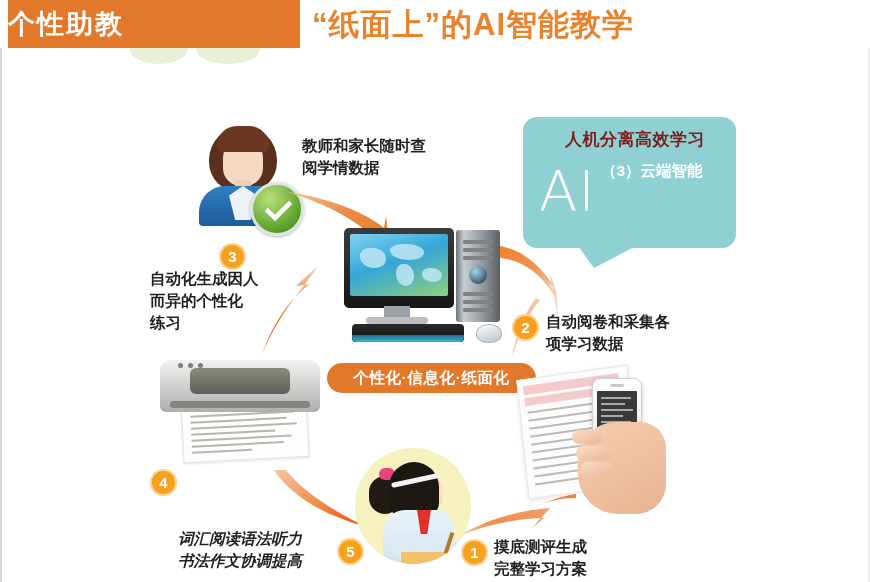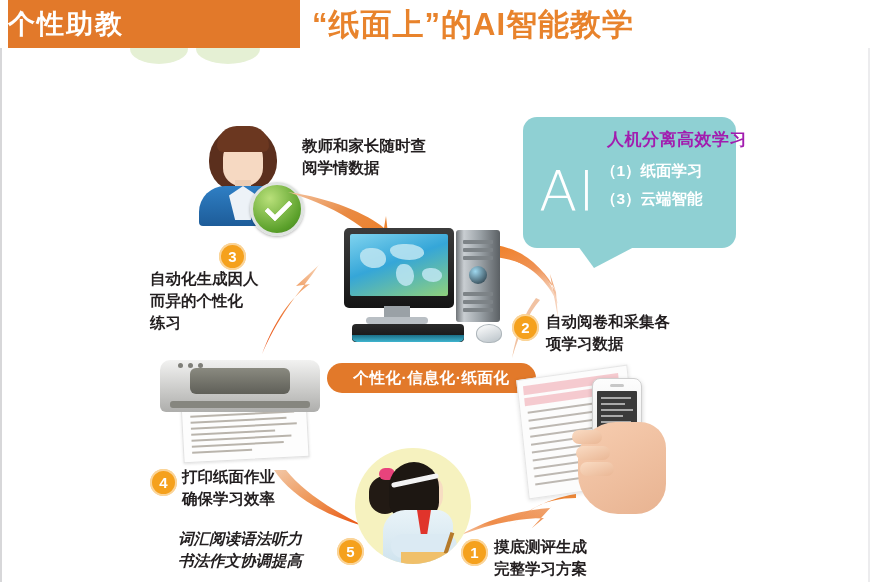--- a/index.html
+++ b/index.html
@@ -40,22 +40,22 @@
   .ai-bubble{
     position:absolute;left:523px;top:117px;width:213px;height:131px;
     background:#8fd0d3;border-radius:14px;
   }
   .ai-bubble .tail{
     position:absolute;left:55px;bottom:-20px;width:0;height:0;
     border-left:16px solid transparent;border-right:42px solid transparent;
     border-top:22px solid #8fd0d3;
   }
   .ai-head{
-    position:absolute;left:0;top:11px;width:224px;text-align:right;
-    color:#a21caf;font-size:17px;font-weight:bold;letter-spacing:.5px;
+    position:absolute;left:0;top:11px;width:224px;text-align:center;
+    color:#7f1d1d;font-size:17px;font-weight:bold;letter-spacing:.5px;
   }
   .ai-word{
     position:absolute;left:16px;top:41px;color:#ffffff;font-size:56px;font-weight:300;
     letter-spacing:1px;font-family:"DejaVu Sans",sans-serif;
   }
   .ai-list{position:absolute;left:78px;top:40px;}
   .ai-list div{color:#ffffff;font-size:15.5px;font-weight:bold;line-height:28px;white-space:nowrap;}
 
   
   .pill{
@@ -173,21 +173,20 @@
     <div class="t-badge"></div>
   </div>
 
   <div class="txt" style="left:302px;top:135px;width:180px;">教师和家长随时查
 阅学情数据</div>
 
   <div class="ai-bubble">
     <div class="ai-head">人机分离高效学习</div>
     <div class="ai-word">AI</div>
     <div class="ai-list">
-      <div>（1）纸面学习</div>
       <div>（3）云端智能</div>
     </div>
     <div class="tail"></div>
   </div>
 
   <svg class="arrow" style="left:282px;top:182px;" width="110" height="78" viewBox="0 0 110 78">
     <defs>
       <linearGradient id="ag1" x1="1" y1="1" x2="0" y2="0">
         <stop offset="0%" stop-color="#f07c1e"></stop>
           <stop offset="55%" stop-color="#e98a43"></stop>
@@ -345,22 +344,20 @@
       </div>
       <div class="phone-home"></div>
     </div>
     <div class="hand"></div>
     <div class="finger" style="left:52px;top:58px;width:30px;height:14px;"></div>
     <div class="finger" style="left:56px;top:74px;width:34px;height:14px;"></div>
     <div class="finger" style="left:60px;top:90px;width:34px;height:14px;"></div>
   </div>
 
   <div class="num" style="left:150px;top:469px;">4</div>
-  <div class="txt" style="left:182px;top:466px;width:160px;">打印纸面作业
-确保学习效率</div>
 
   <div class="student">
     <div class="st-pony"></div>
     <div class="st-bow"></div>
     <div class="st-face"></div>
     <div class="st-hair"></div>
     <div class="st-band"></div>
     <div class="st-body"></div>
     <div class="st-tie"></div>
     <div class="st-arm"></div>

